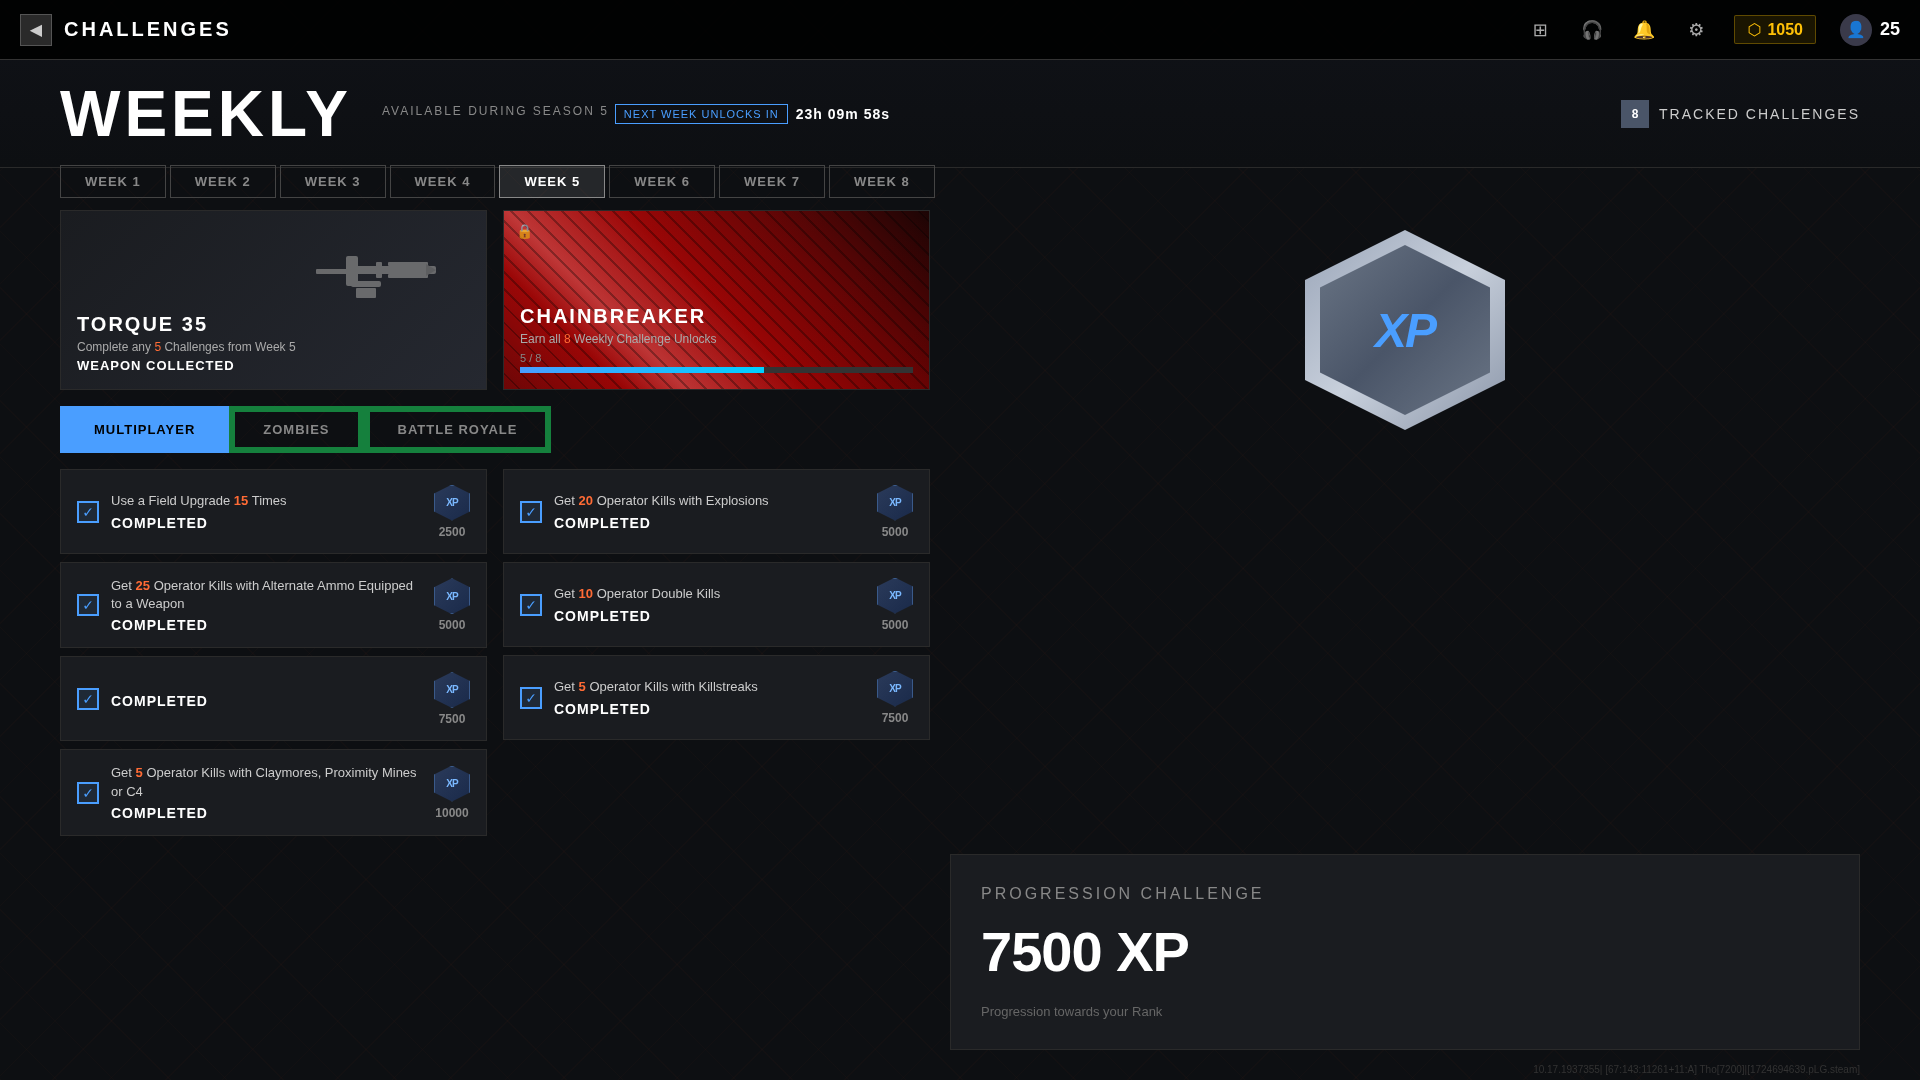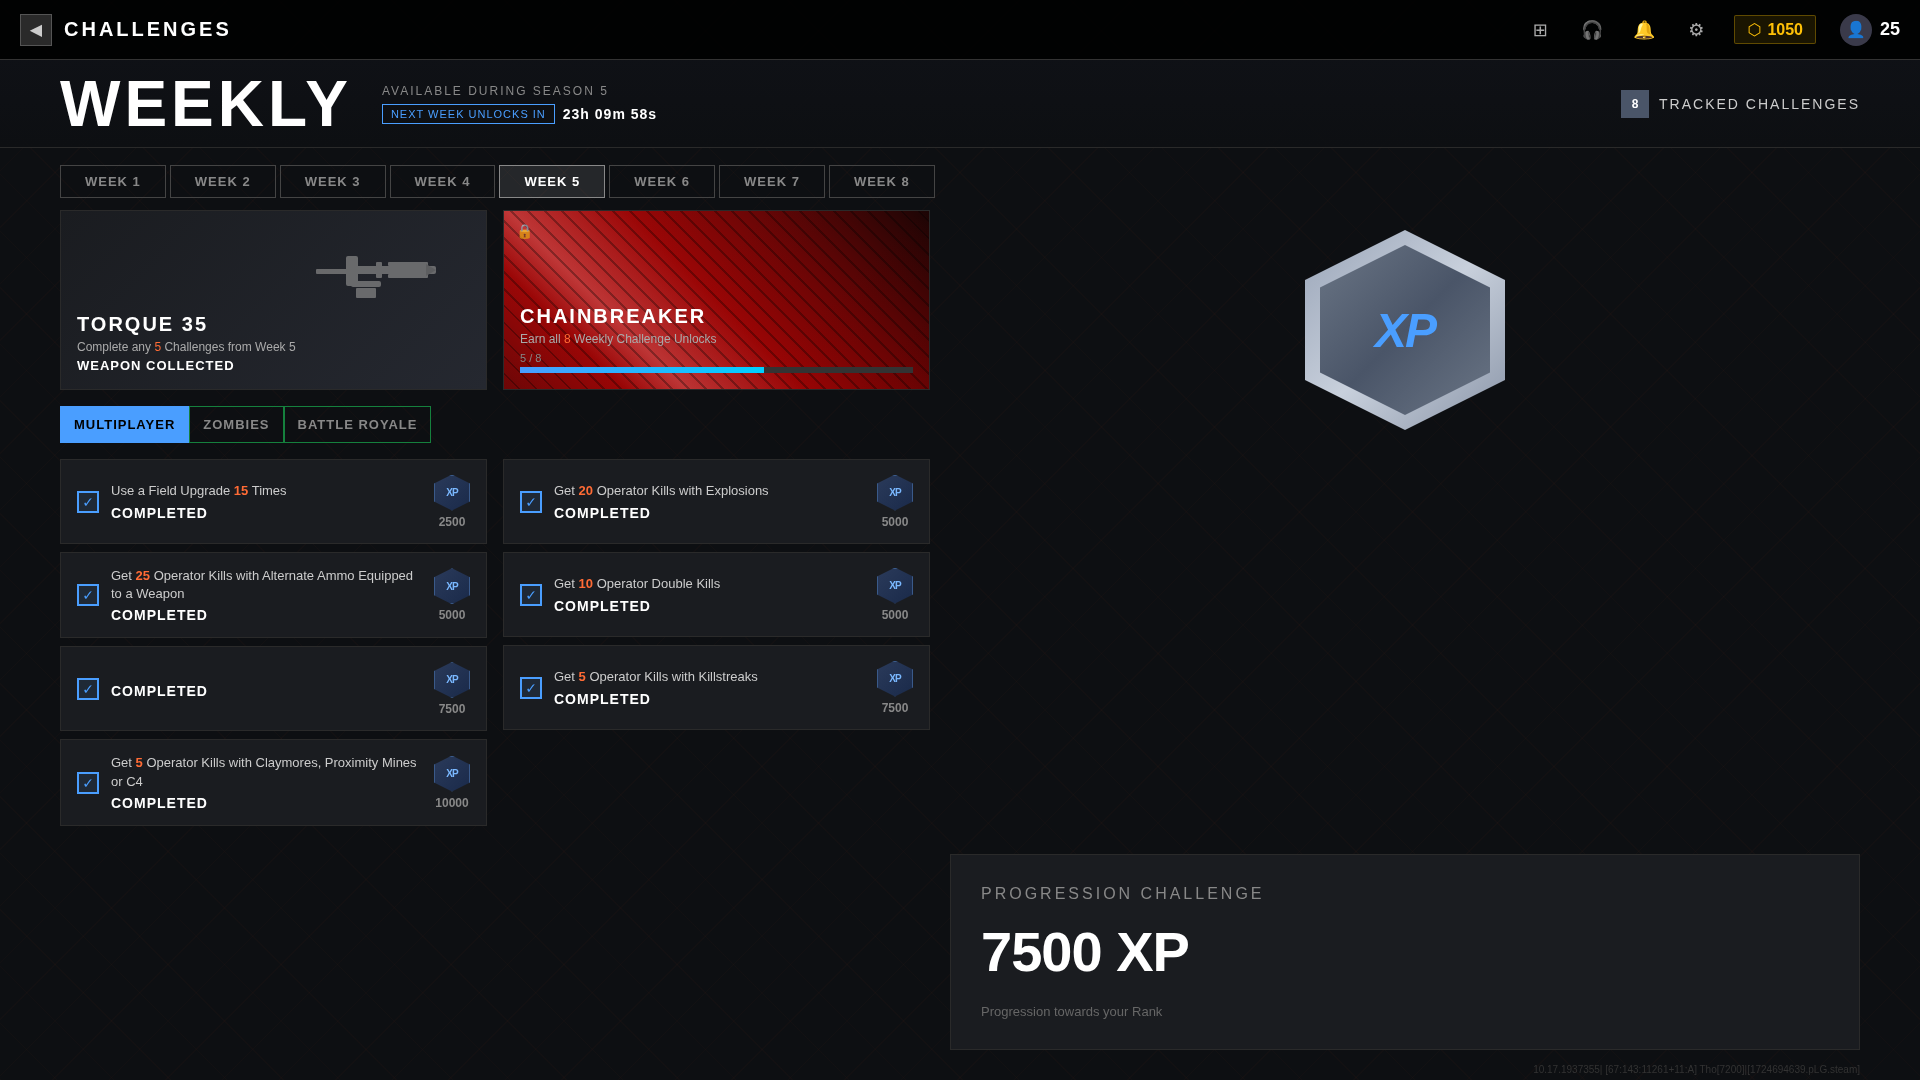--- a/index.html
+++ b/index.html
@@ -102,39 +102,39 @@
     .level-number {
       font-size: 18px;
       font-weight: bold;
     }
 
     
     .header-section {
       position: absolute;
       top: 60px;
       left: 0; right: 0;
-      height: 88px;
+      height: 108px;
       background: linear-gradient(180deg, rgba(15,17,22,0.95) 0%, rgba(13,15,18,0.9) 100%);
       padding: 20px 60px;
       display: flex;
       align-items: center;
       gap: 30px;
       border-bottom: 1px solid #2a2a2a;
     }
     .weekly-title {
       font-size: 64px;
       font-weight: 900;
       letter-spacing: 4px;
       color: #ffffff;
       line-height: 1;
       text-transform: uppercase;
     }
     .season-info {
       display: flex;
-      flex-direction: column;
+      flex-direction: row;
       gap: 6px;
     }
     .available-text {
       font-size: 12px;
       letter-spacing: 2px;
       color: #888;
       text-transform: uppercase;
     }
     .timer-row {
       display: flex;
@@ -328,27 +328,27 @@
       color: #888;
       margin-bottom: 3px;
     }
 
     
     .mode-tabs {
       display: flex;
       gap: 0;
     }
     .mode-tab {
-      padding: 10px 13px;
+      padding: 10px 28px;
       font-size: 13px;
       font-weight: bold;
       letter-spacing: 1px;
       cursor: pointer;
       text-transform: uppercase;
-      border: 1px solid #15803d;
+      border: 6px solid #15803d;
     }
     .mode-tab.active {
       background: #4a9eff;
       border-color: #4a9eff;
       color: #000;
     }
     .mode-tab:not(.active) {
       background: transparent;
       color: #888;
     }

